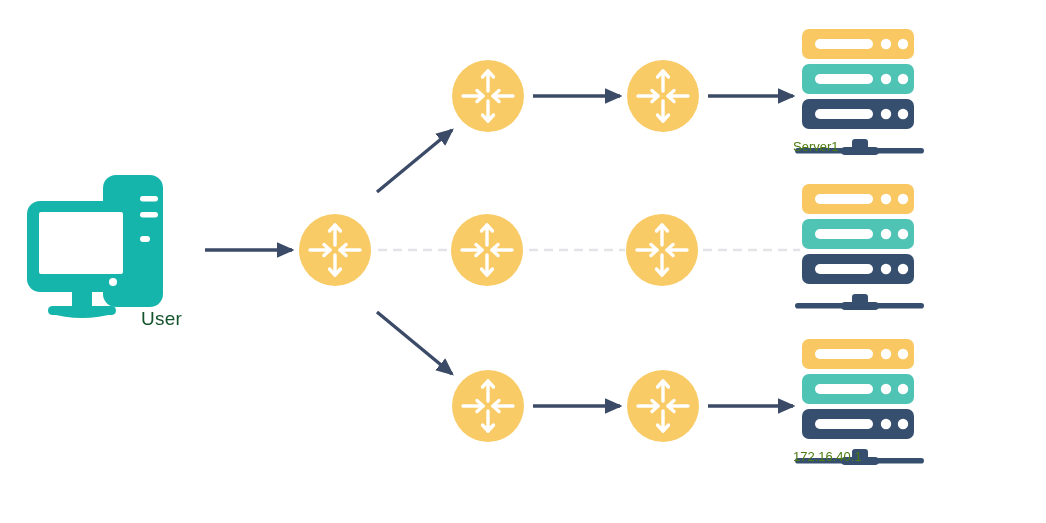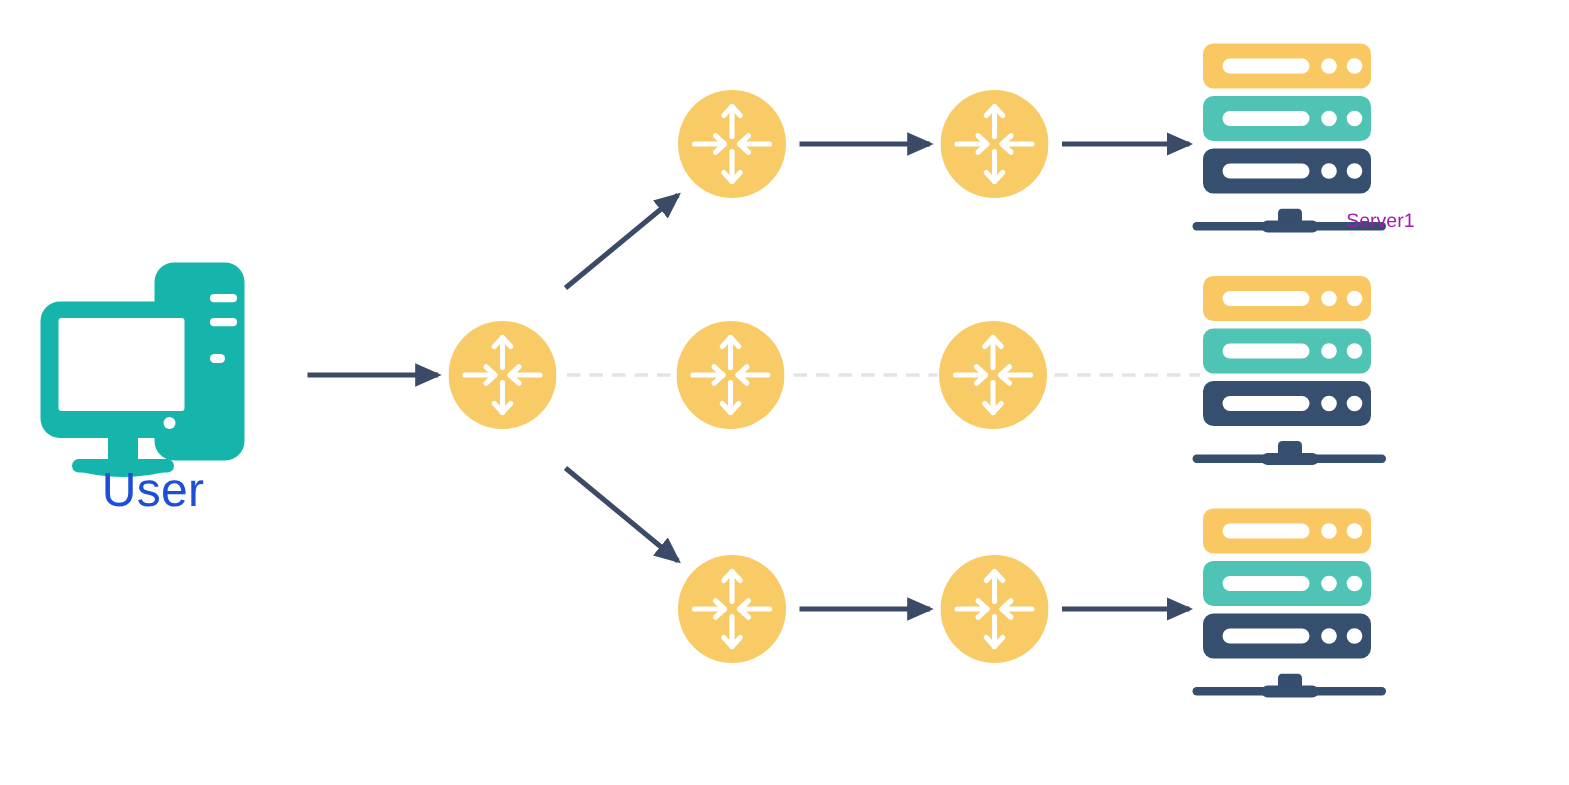--- a/index.html
+++ b/index.html
@@ -43,40 +43,40 @@
   .user-node {
     width: 160px;
     height: 185px;
   }
   .user-node svg { display: block; }
   .user-label {
     position: absolute;
     left: 0;
     top: 140px;
     width: 160px;
-    text-align: center;
-    font-size: 32px;
-    color: #1d4ed8;
+    text-align: right;
+    font-size: 19px;
+    color: #14532d;
     font-family: "Liberation Sans", sans-serif;
     letter-spacing: 0.2px;
   }
 
   
   .server-node {
     width: 150px;
     height: 155px;
   }
   .server-node svg { display: block; }
   .server-caption {
     position: absolute;
     left: 0;
     top: 110px;
     width: 150px;
-    text-align: right;
-    color: #a21caf;
+    text-align: left;
+    color: #4d7c0f;
     font-size: 13px;
     line-height: 17px;
     font-family: "Liberation Sans", sans-serif;
   }
   .server-caption .name { display: block; }
   .server-caption .ip { display: block; }
 </style>
 </head>
 <body>
 
@@ -309,17 +309,18 @@
         <rect x="22" y="81" width="58" height="10" rx="5" fill="#ffffff"></rect>
         <circle cx="93" cy="86" r="5.2" fill="#ffffff"></circle>
         <circle cx="110" cy="86" r="5.2" fill="#ffffff"></circle>
       </svg>
       <svg width="150" height="22" viewBox="0 0 150 22" style="margin-top:-1px;">
         <rect x="59" y="0" width="16" height="13" rx="3" fill="#364f6f"></rect>
         <rect x="2" y="9" width="129" height="5.6" rx="2.8" fill="#364f6f"></rect>
         <rect x="48" y="8" width="38" height="8" rx="4" fill="#364f6f"></rect>
       </svg>
       <div class="server-caption">
+        <span class="ip">172.16.40.1</span>
       </div>
     </div>
 
   </div>
 </div>
 
 </body></html>

